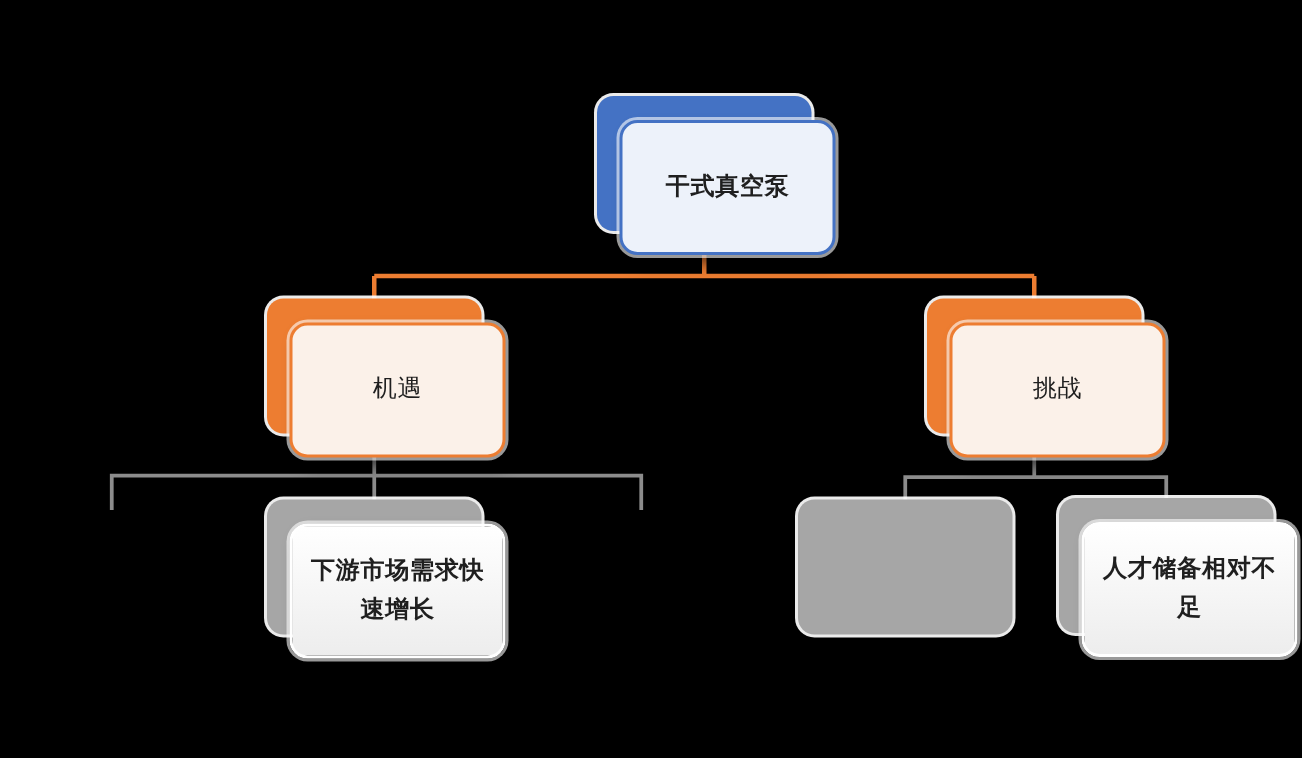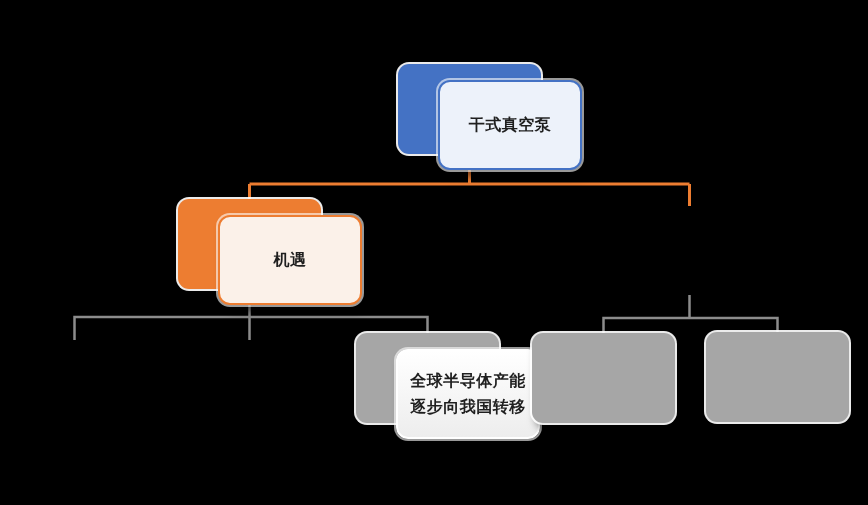--- a/index.html
+++ b/index.html
@@ -14,31 +14,30 @@
   .node{position:absolute;width:160px;height:108px}
   .back{
     position:absolute;left:0;top:0;width:143px;height:90px;border-radius:11px;
     box-shadow:0 0 0 2px rgba(255,255,255,0.92), 4px 6px 9px rgba(0,0,0,0.55);
   }
   .front{
     position:absolute;left:15px;top:16px;width:144px;height:90px;border-radius:12px;
     display:flex;align-items:center;justify-content:center;text-align:center;
     padding:4px 8px;box-sizing:border-box;
     box-shadow:0 0 0 2px rgba(255,255,255,0.6), 5px 6px 9px rgba(0,0,0,0.55);
-    margin-left:25px;
   }
   .c-blue  .back {background:var(--blue,#4472C4)}
   .c-blue  .front{background:var(--blue-fill,#EDF2FA);border:2px solid var(--blue,#4472C4)}
   .c-orange .back {background:var(--orange,#ED7D31)}
   .c-orange .front{background:var(--orange-fill,#FBF1E9);border:2px solid var(--orange,#ED7D31)}
   .c-gray  .back {background:var(--gray,#A6A6A6)}
   .c-gray  .front{background:linear-gradient(180deg,#FFFFFF 0%,var(--gray-fill,#EDEDED) 100%);border:2px solid #FFFFFF}
 
   .lbl{font-size:16px;font-weight:700;color:var(--text,#1F1F1F);line-height:26px;letter-spacing:.5px}
-  .lbl.regular{font-weight:700}
+  .lbl.regular{font-weight:400}
 
   .n-root{left:398px;top:64px}
   .n-opp {left:178px;top:199px}
   .n-cha {left:618px;top:199px}
   .n-g1  {left:3px;  top:333px}
   .n-g2  {left:178px;top:333px}
   .n-g3  {left:356px;top:333px}
   .n-g4  {left:532px;top:333px}
   .n-g5  {left:706px;top:332px}
 </style>
@@ -60,31 +59,40 @@
     </div>
   </div>
 
   <div class="node c-orange n-opp">
     <div class="back"></div>
     <div class="front">
       <span class="lbl regular">机遇</span>
     </div>
   </div>
 
+  <div class="node c-orange n-cha">
+    <div class="back"></div>
+    <div class="front">
+      <span class="lbl regular">挑战</span>
+    </div>
+  </div>
 
 
-
-  <div class="node c-gray n-g3">
+  <div class="node c-gray n-g2">
     <div class="back"></div>
     <div class="front">
-      <span class="lbl">全球半导体产能逐步向我国转移</span>
+      <span class="lbl">下游市场需求快速增长</span>
     </div>
   </div>
+
 
   <div class="node c-gray n-g4">
     <div class="back"></div>
   </div>
 
   <div class="node c-gray n-g5">
     <div class="back"></div>
+    <div class="front">
+      <span class="lbl">人才储备相对不足</span>
+    </div>
   </div>
 
 </div>
 
 </body></html>

